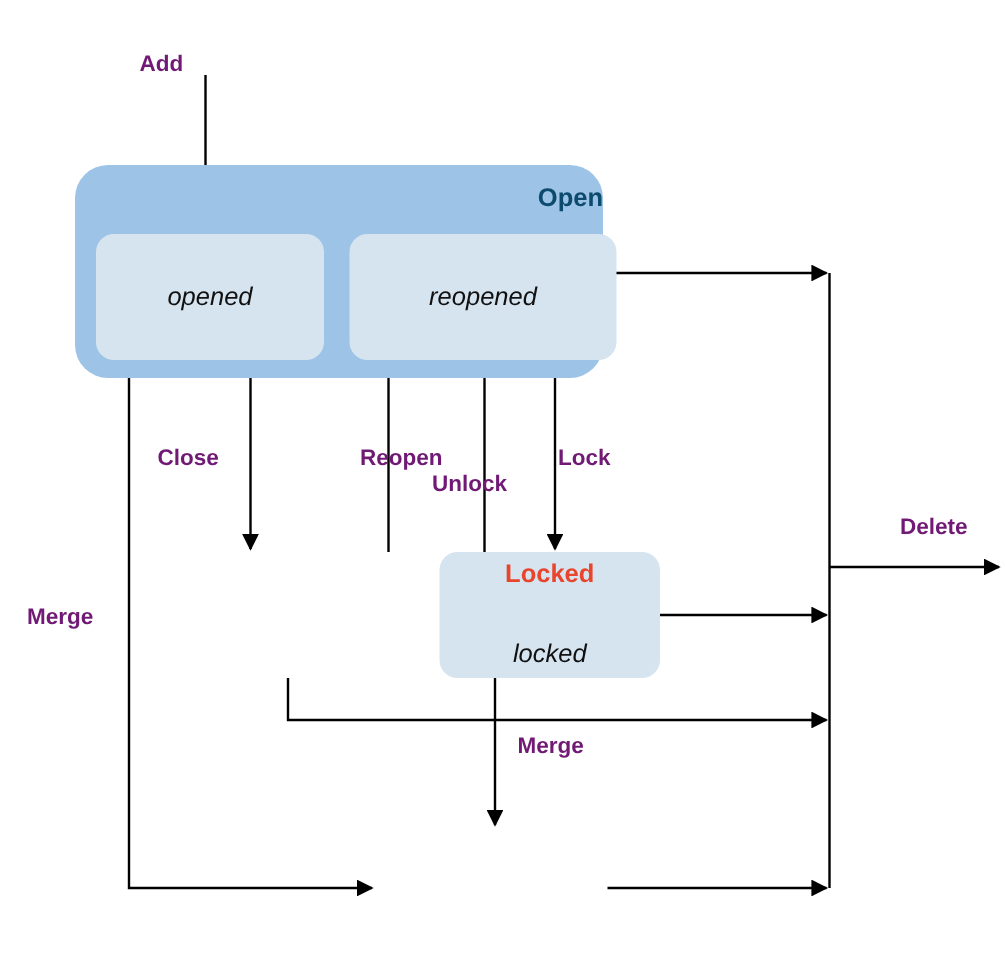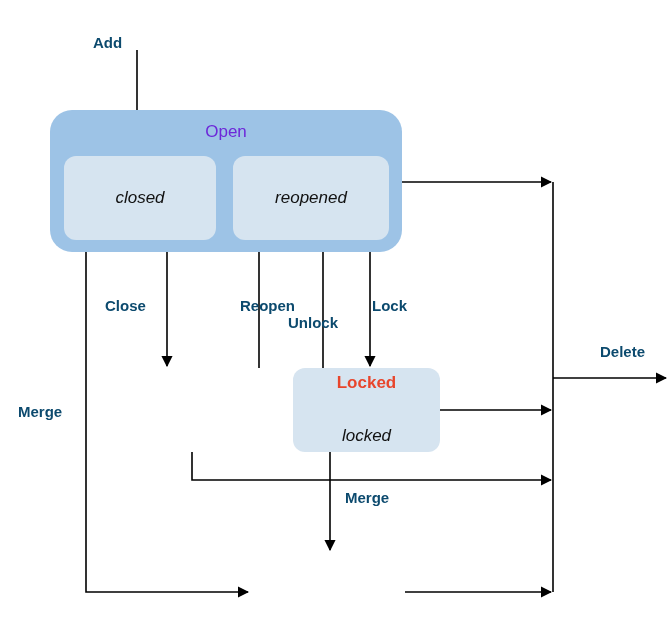--- a/index.html
+++ b/index.html
@@ -2,28 +2,28 @@
 <html><head>
 <meta charset="utf-8">
 <style>
   html,body{margin:0;padding:0;background:#ffffff;}
   body{width:670px;height:643px;font-family:"Liberation Sans",sans-serif;}
   #stage{position:relative;width:670px;height:643px;overflow:hidden;background:#fff;}
   svg#wires{position:absolute;left:0;top:0;width:670px;height:643px;}
   .node{position:absolute;box-sizing:border-box;display:flex;flex-direction:column;
         align-items:center;justify-content:center;text-align:center;}
   .group-open{background:#9dc3e6;border-radius:22px;}
-  .open-title{position:absolute;top:12px;left:0;right:0;text-align:center;
-      color:#6d28d9;font-weight:normal;font-size:17px;}
+  .open-title{position:absolute;top:12px;left:0;right:0;text-align:right;
+      color:#0c4a6e;font-weight:bold;font-size:17px;}
   .sub{background:#d6e4f0;border-radius:12px;}
   .sub .ital{font-style:italic;font-size:17px;color:#111;}
   .state{background:#d6e4f0;border-radius:12px;}
   .state .title{color:#e8452c;font-weight:bold;font-size:17px;line-height:1.22;}
   .state .ital{font-style:italic;font-size:17px;color:#111;line-height:1.22;}
-  .elabel{position:absolute;color:#0c4a6e;font-weight:bold;font-size:15px;
+  .elabel{position:absolute;color:#701a75;font-weight:bold;font-size:15px;
       white-space:nowrap;}
 </style>
 </head>
 <body>
 
 <div id="stage">
 
   <svg id="wires" viewBox="0 0 670 643" xmlns="http://www.w3.org/2000/svg">
     <defs>
       <marker id="ah" viewBox="0 0 10 10" refX="9" refY="5" markerWidth="7" markerHeight="7" orient="auto-start-reverse">
@@ -58,24 +58,24 @@
 
       <path d="M553,378 L666,378" marker-end="url(#ah)"></path>
     </g>
   </svg>
 
   <div class="node group-open" style="left:50px;top:110px;width:352px;height:142px;">
     <div class="open-title">Open</div>
   </div>
 
   <div class="node sub" style="left:64px;top:156px;width:152px;height:84px;">
-    <div class="ital">closed</div>
+    <div class="ital">opened</div>
   </div>
 
-  <div class="node sub" style="left:233px;top:156px;width:156px;height:84px;">
+  <div class="node sub" style="left:233px;top:156px;width:178px;height:84px;">
     <div class="ital">reopened</div>
   </div>
 
 
   <div class="node state" style="left:293px;top:368px;width:147px;height:84px;gap:32px;">
     <div class="title">Locked</div>
     <div class="ital">locked</div>
   </div>
 
 

